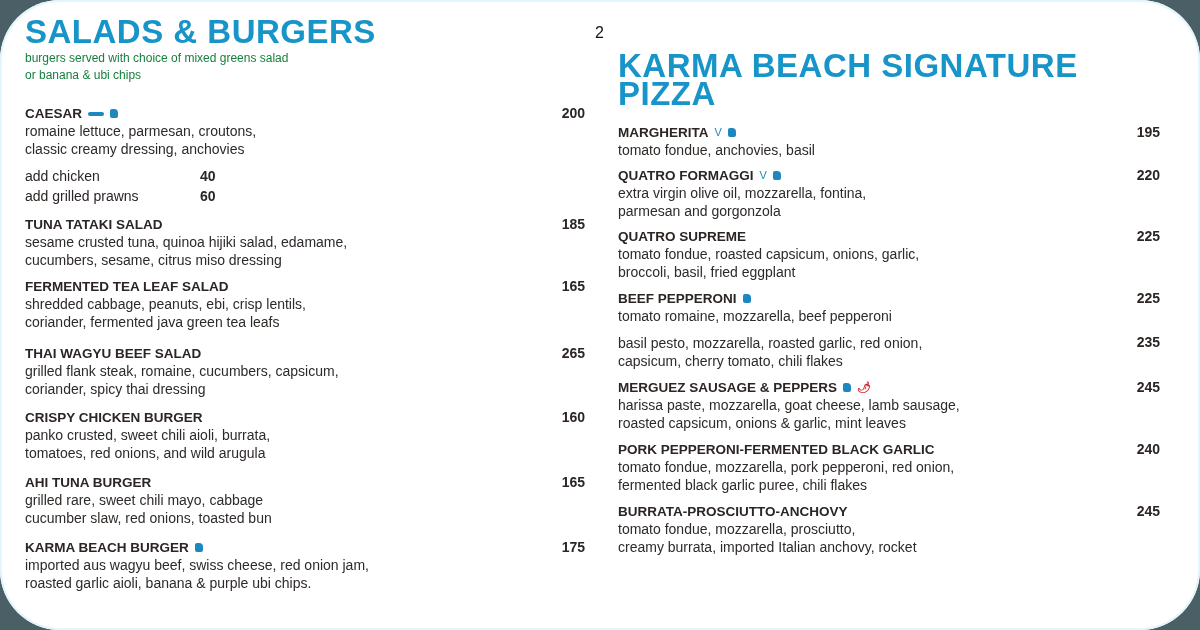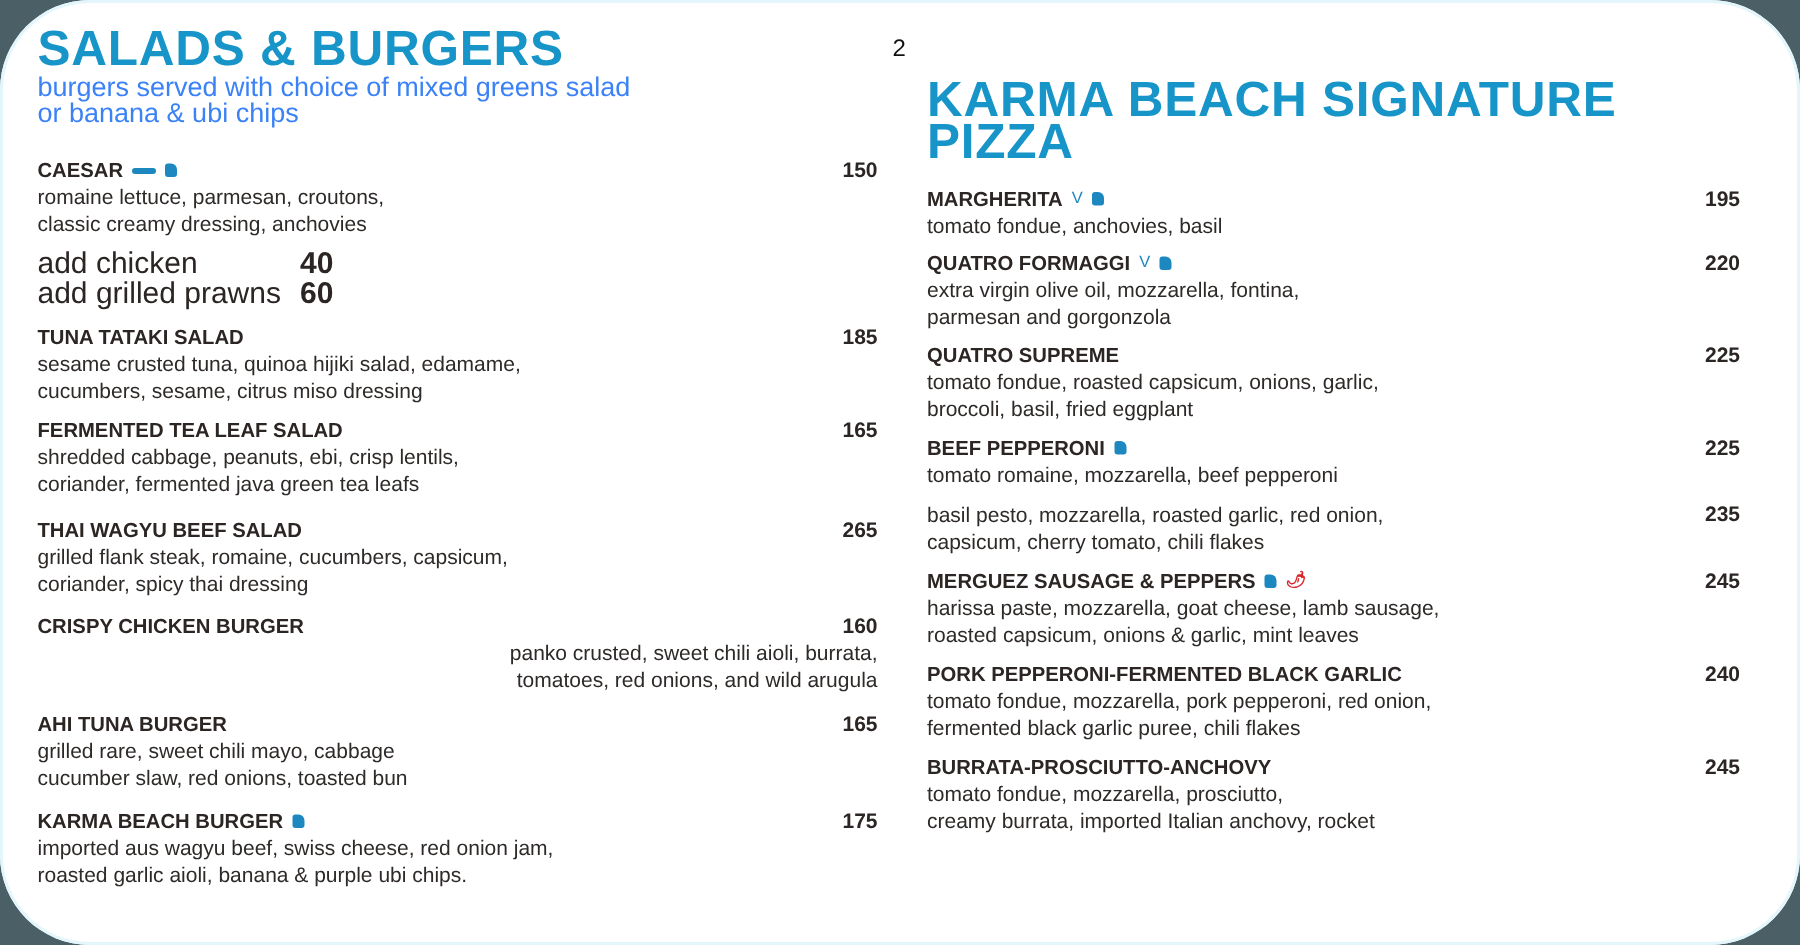--- a/index.html
+++ b/index.html
@@ -18,41 +18,41 @@
   .page-num {
     position:absolute; left:595px; top:24px; font-size:16px; color:#111;
   }
   .col { position:absolute; }
   .col-left { left:25px; top:18px; width:560px; }
   .col-right { left:618px; top:52px; width:542px; }
   .section-title {
     color:#1895c8; font-weight:bold; font-size:33px; letter-spacing:0.5px;
     margin:0; line-height:28px;
   }
-  .subtitle { color:#3b82f6; font-size:18px; line-height:17px; margin-top:4px; }
+  .subtitle { color:#15803d; font-size:12px; line-height:17px; margin-top:4px; }
   .item { position:relative; margin-top:0; }
   .item-name {
     font-weight:bold; font-size:13.5px; line-height:17px; color:#2b2523;
     display:flex; align-items:center; gap:6px;
   }
   .item-desc { font-size:14px; line-height:18px; color:#2e2a28; white-space:pre-line; }
   .price {
     position:absolute; right:0; top:0; font-weight:bold; font-size:14px; line-height:17px;
   }
   .icon { display:inline-block; font-size:11px; color:#1d87c0; line-height:1; }
   .icon.veg { color:#1d87c0; font-weight:normal; font-size:11px; }
   .icon.chili { color:#d8262b; }
   .icon.pork {
     width:8px; height:9px; background:#1d87c0; border-radius:2px 4px 2px 2px;
     transform:skewX(-10px);
   }
   .icon.fish {
     width:16px; height:4px; background:#1d87c0; border-radius:3px;
   }
-  .addons { margin-top:8px; font-size:20px; line-height:20px; }
+  .addons { margin-top:8px; font-size:14px; line-height:20px; }
   .addon { display:flex; }
   .addon-label { width:175px; }
   .addon-price { font-weight:bold; }
 </style>
 </head>
 <body>
 
 <div class="page">
 
   <div class="page-num">2</div>
@@ -65,21 +65,21 @@
     </div>
 
     <div class="item" style="margin-top:21px;">
       <div class="item-name">
         <span>CAESAR</span>
         <span class="icon fish"></span>
         <span class="icon pork"></span>
       </div>
       <div class="item-desc">romaine lettuce, parmesan, croutons,
 classic creamy dressing, anchovies</div>
-      <div class="price">150</div>
+      <div class="price">200</div>
       <div class="addons">
         <div class="addon">
           <span class="addon-label">add chicken</span>
           <span class="addon-price">40</span>
         </div>
         <div class="addon">
           <span class="addon-label">add grilled prawns</span>
           <span class="addon-price">60</span>
         </div>
       </div>
@@ -105,21 +105,21 @@
 
     <div class="item" style="margin-top:14px;">
       <div class="item-name">
           <span>THAI WAGYU BEEF SALAD</span>
         </div>
       <div class="item-desc">grilled flank steak, romaine, cucumbers, capsicum,
 coriander, spicy thai dressing</div>
       <div class="price">265</div>
     </div>
 
-    <div class="item" style="margin-top:11px;text-align:right;">
+    <div class="item" style="margin-top:11px;">
       <div class="item-name">
           <span>CRISPY CHICKEN BURGER</span>
         </div>
       <div class="item-desc">panko crusted, sweet chili aioli, burrata,
 tomatoes, red onions, and wild arugula</div>
       <div class="price">160</div>
     </div>
 
     <div class="item" style="margin-top:12px;">
       <div class="item-name">

